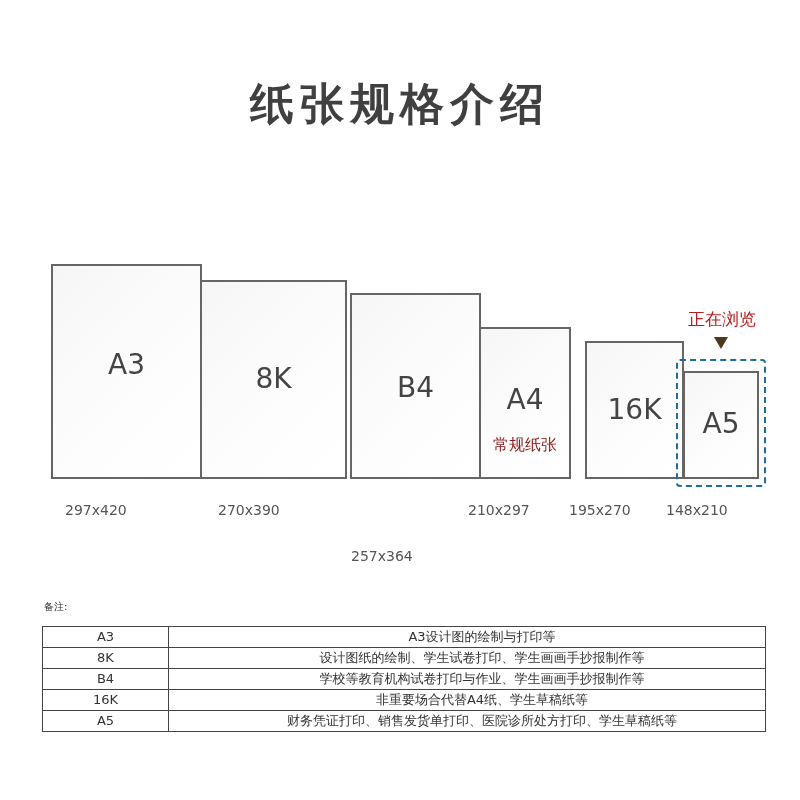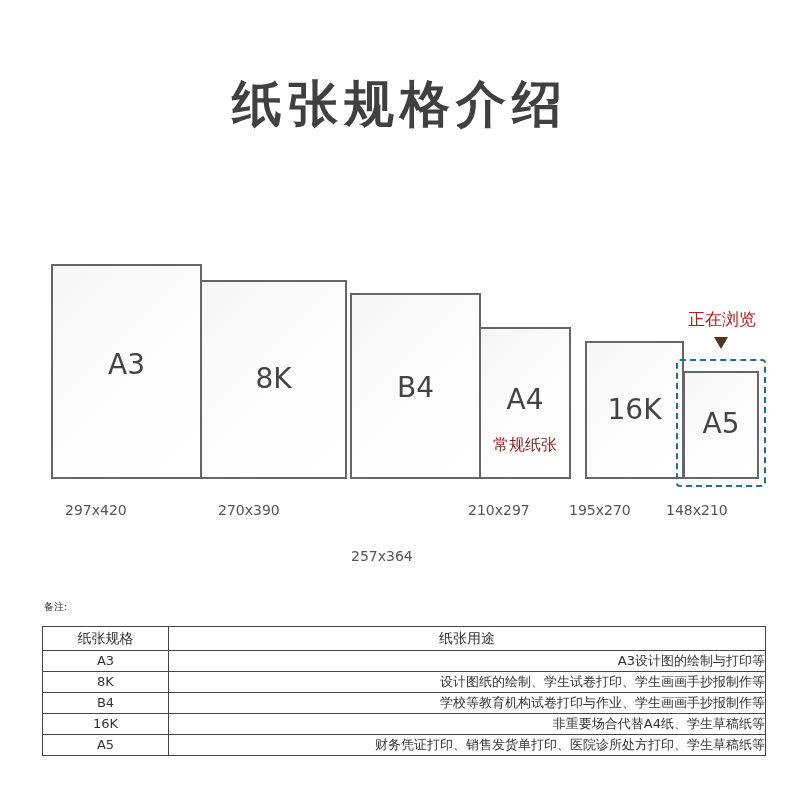--- a/index.html
+++ b/index.html
@@ -1,37 +1,37 @@
 <!DOCTYPE html>
 <html><head>
 <meta charset="utf-8">
 <style>
   html, body { margin:0; padding:0; }
   body { width:800px; height:800px; background:#ffffff; position:relative; overflow:hidden;
          font-family:"DejaVu Sans","Liberation Sans",sans-serif; color:#3a3a3a; }
   .title { position:absolute; left:0; top:64px; width:800px; text-align:center;
-           font-size:50px; font-weight:bold; color:#404040; letter-spacing:6px; line-height:80px; }
+           font-size:44px; font-weight:bold; color:#404040; letter-spacing:6px; line-height:80px; }
   .paper { position:absolute; box-sizing:border-box; border:2px solid #666666;
            background:linear-gradient(135deg,#f6f6f6 0%,#fdfdfd 60%,#ffffff 100%); }
   .paper-label { position:absolute; left:0; width:100%; text-align:center; font-size:28px; color:#444444; }
   .paper-note { position:absolute; left:0; width:100%; text-align:center; font-size:16px; color:#8b1a1a; }
   .dim { position:absolute; top:502px; font-size:14px; color:#555555; text-align:left; width:110px; }
   .browsing-label { position:absolute; left:676px; top:308px; width:92px; text-align:center;
                     font-size:17px; color:#b91c1c; }
   .arrow { position:absolute; left:714px; top:337px; width:0; height:0;
            border-left:7px solid transparent; border-right:7px solid transparent; border-top:12px solid #4a3a1a; }
   .highlight { position:absolute; left:676px; top:359px; width:90px; height:128px; box-sizing:border-box;
                border:2px dashed #1f6e9a; border-radius:4px; }
   .note-label { position:absolute; left:44px; top:600px; font-size:10px; color:#333333; }
   table { position:absolute; left:42px; top:626px; width:724px; border-collapse:collapse;
           font-size:13px; color:#333333; }
   td, th { border:1.5px solid #444444; padding:0; height:20px; line-height:20px; font-weight:normal; }
   th { height:23px; line-height:23px; font-size:14px; }
   td.spec { text-align:center; width:125px; }
-  td.use { text-align:right; padding-left:30px; }
+  td.use { text-align:center; padding-left:30px; }
   th.spec { text-align:center; width:125px; }
   th.use { text-align:center; }
 </style>
 </head>
 <body>
 
 <div class="title">纸张规格介绍</div>
 
 <div class="paper" style="left:51px;top:264px;width:151px;height:215px;">
   <div class="paper-label" style="top:82px;">A3</div>
@@ -60,24 +60,20 @@
 <div class="dim" style="left:65px;">297x420</div>
 <div class="dim" style="left:218px;">270x390</div>
 <div class="dim" style="left:351px;margin-top:46px;">257x364</div>
 <div class="dim" style="left:468px;">210x297</div>
 <div class="dim" style="left:569px;">195x270</div>
 <div class="dim" style="left:666px;">148x210</div>
 
 <div class="note-label">备注:</div>
 <table>
   <tbody>
-      <tr>
-    <th class="spec">纸张规格</th>
-    <th class="use">纸张用途</th>
-  </tr>
   <tr>
     <td class="spec">A3</td>
     <td class="use">A3设计图的绘制与打印等</td>
   </tr>
   <tr>
     <td class="spec">8K</td>
     <td class="use">设计图纸的绘制、学生试卷打印、学生画画手抄报制作等</td>
   </tr>
   <tr>
     <td class="spec">B4</td>

